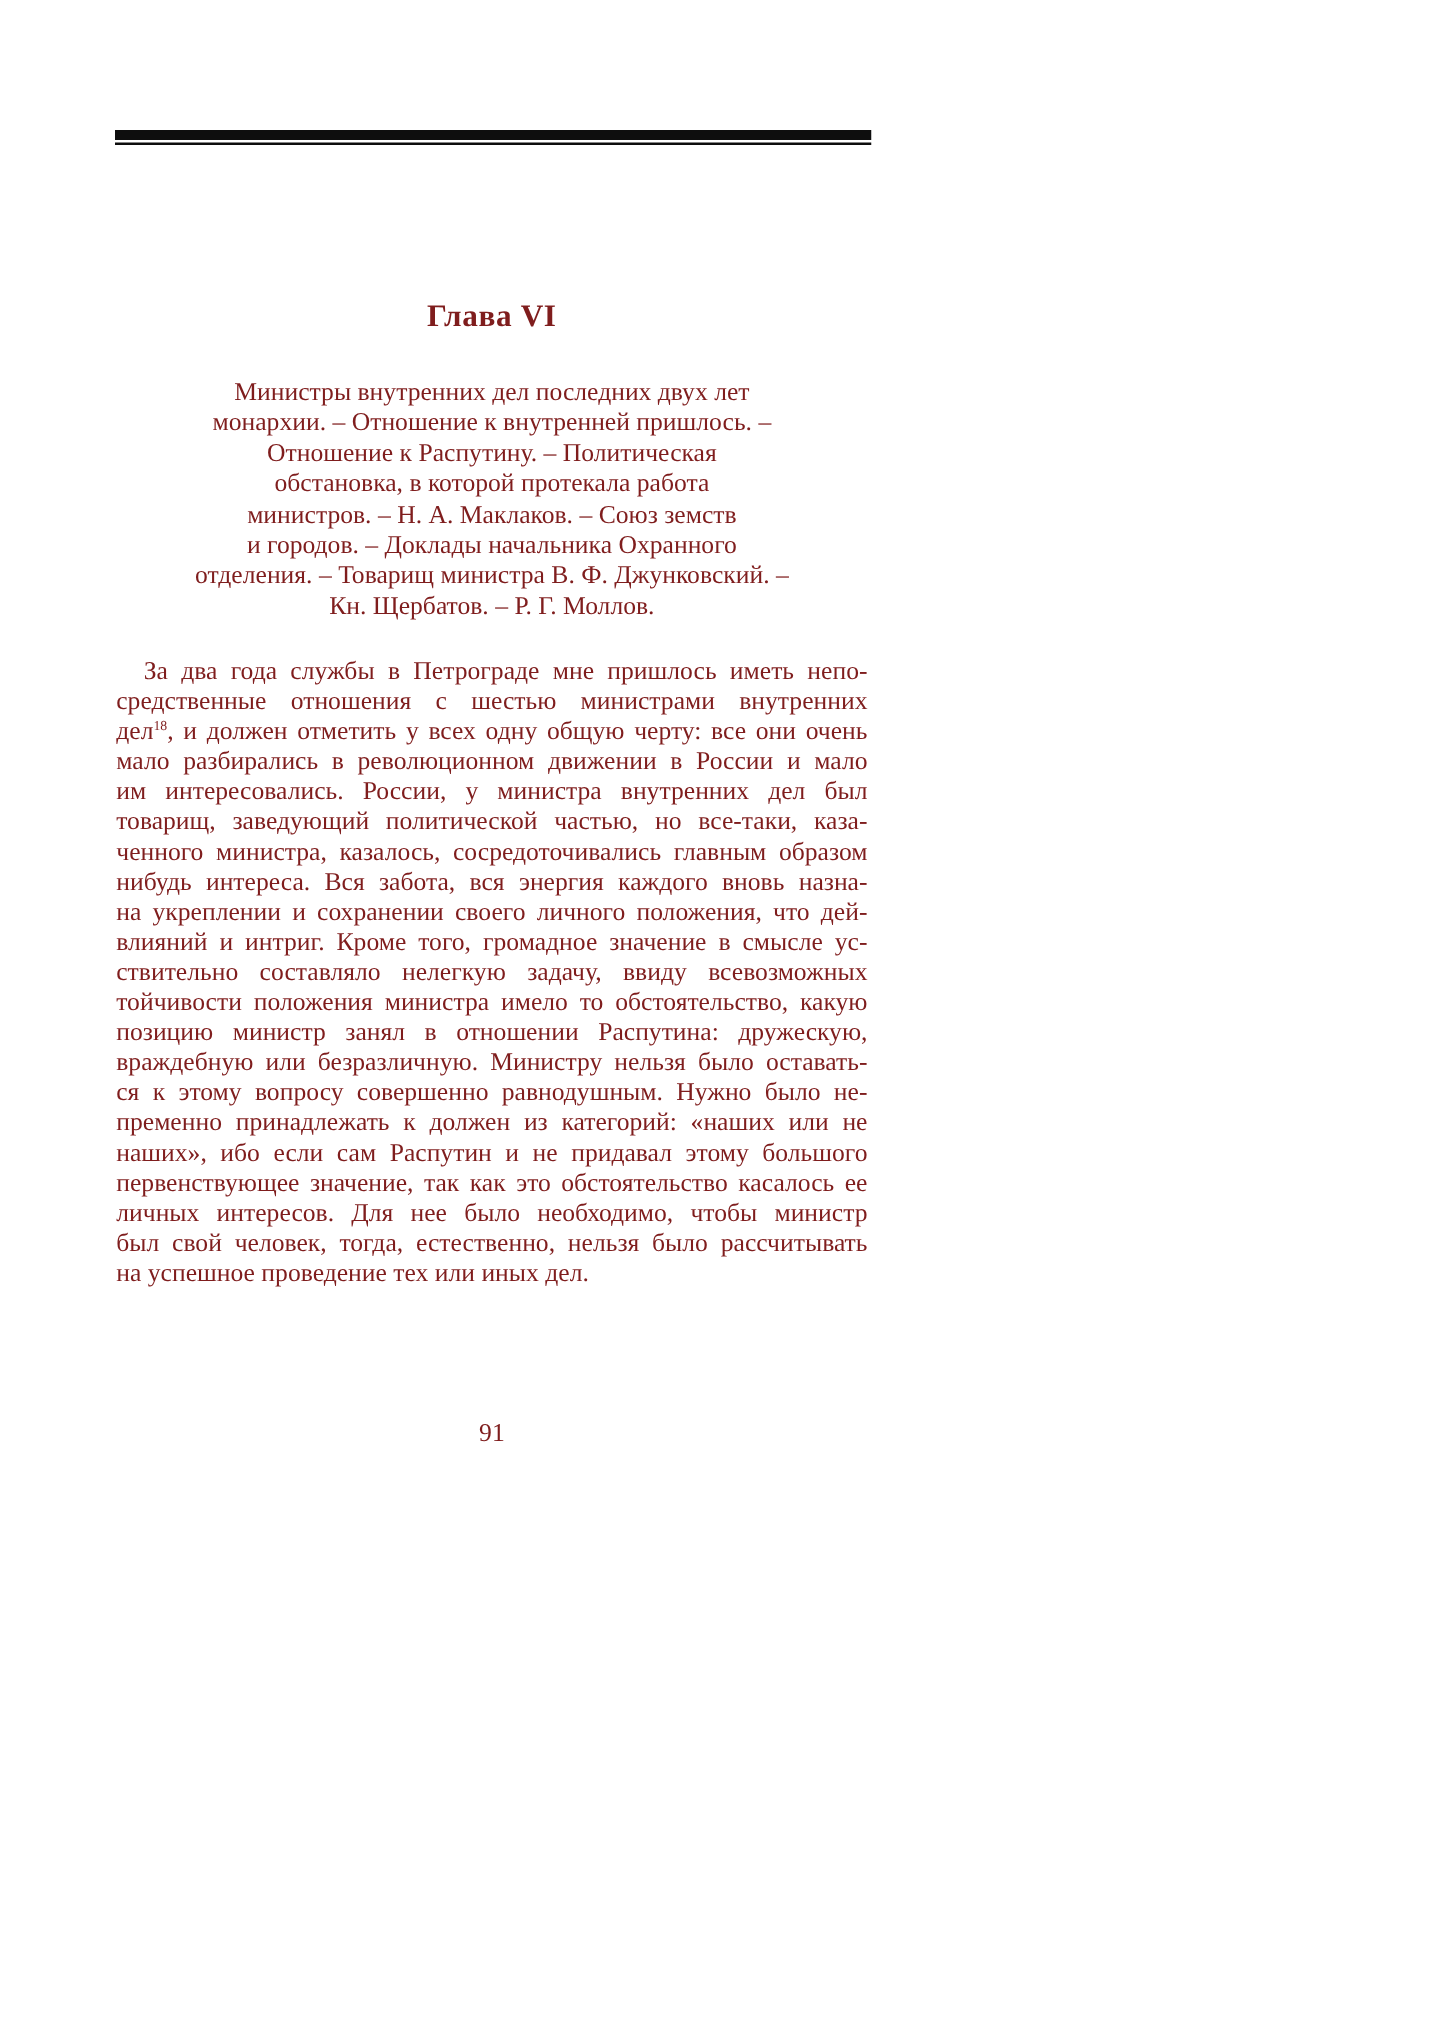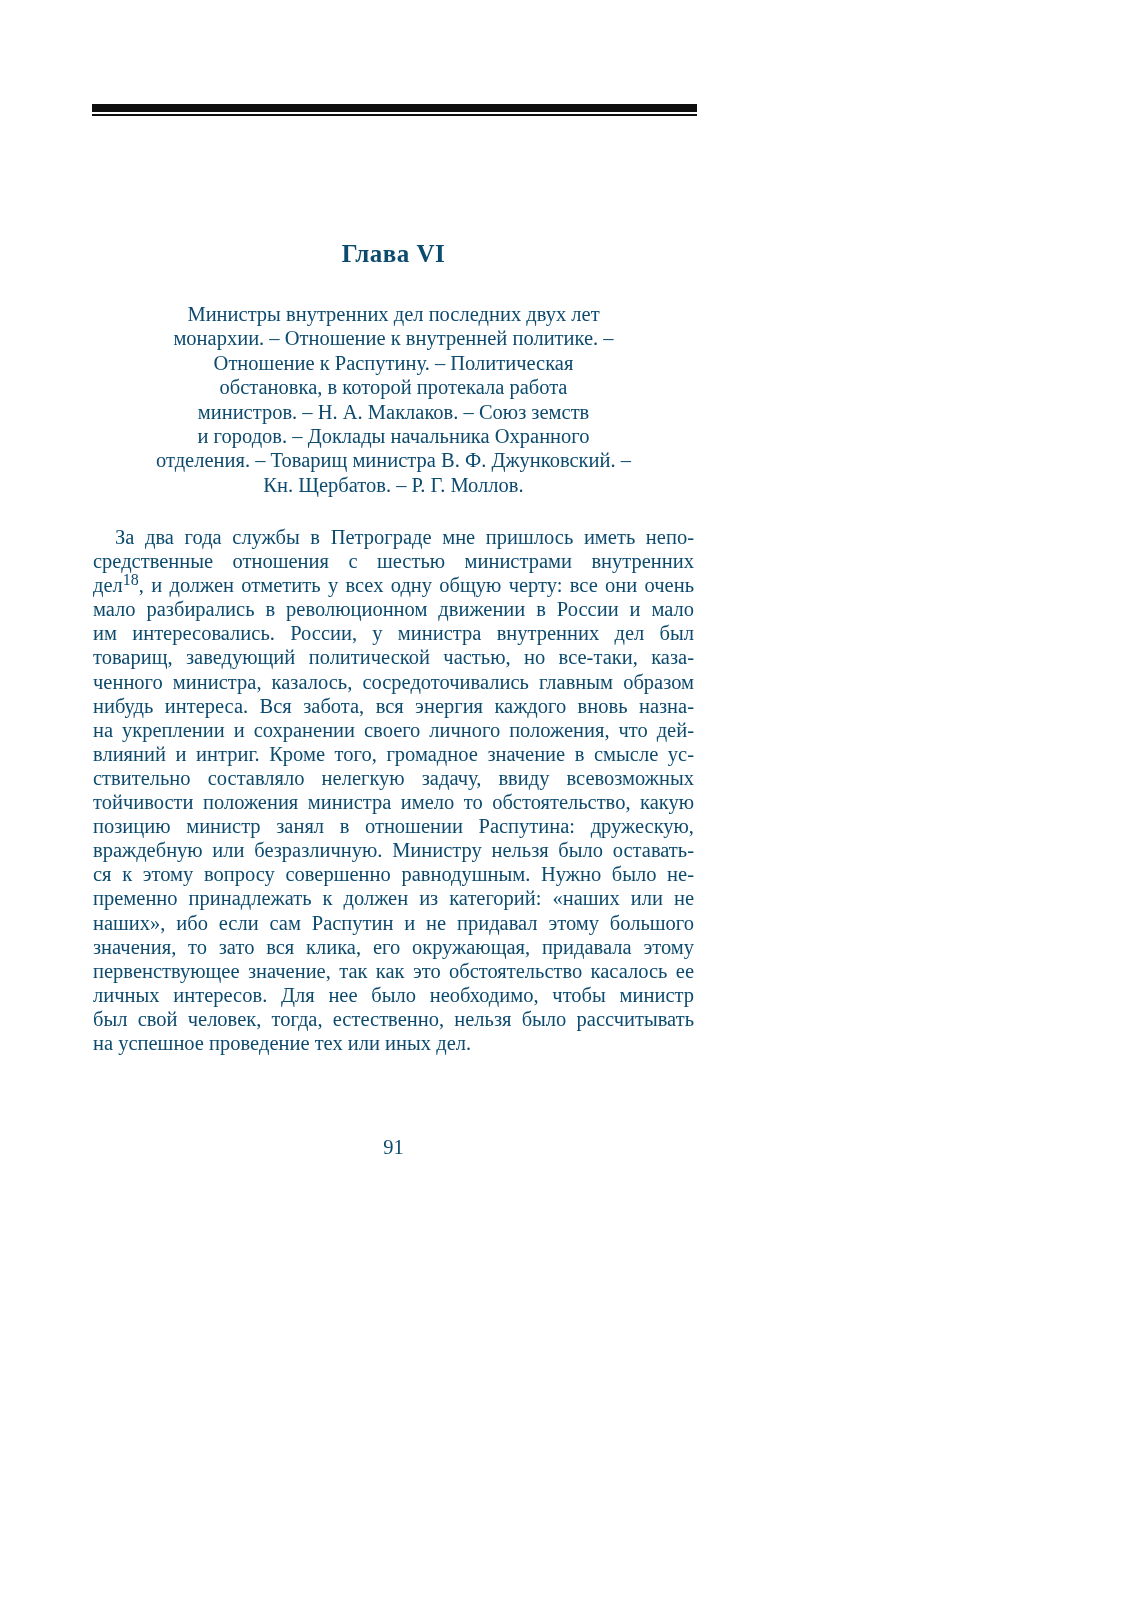--- a/index.html
+++ b/index.html
@@ -7,21 +7,21 @@
     padding: 0;
     background: #e8e8e8;
   }
   .page {
     position: relative;
     width: 1146px;
     height: 1621px;
     margin: 0 auto;
     background: #ffffff;
     font-family: "Liberation Serif", "DejaVu Serif", serif;
-    color: #0c4a6e;
+    color: #7f1d1d;
     overflow: hidden;
   }
   .top-rule {
     position: absolute;
     left: 92px;
     top: 104px;
     width: 605px;
     height: 2px;
     box-sizing: content-box;
     background: #ffffff;
@@ -64,21 +64,21 @@
     font-size: 20.5px;
     line-height: 24.1px;
   }
   .bline {
     text-align: justify;
     text-align-last: justify;
   }
   .bline.indent { text-indent: 22px; }
   .bline.final  { text-align-last: left; }
   sup.fnref {
-    font-size: 16px;
+    font-size: 11px;
     line-height: 0;
     vertical-align: 7px;
     letter-spacing: 0;
   }
   .pagenum {
     position: absolute;
     top: 1096px;
     left: 0;
     width: 100%;
     text-align: center;
@@ -92,21 +92,21 @@
 <div class="page">
 
   <div class="top-rule"></div>
 
   <div class="column">
 
     <h1 class="chapter-title">Глава VI</h1>
 
     <div class="summary">
       <div class="sline">Министры внутренних дел последних двух лет</div>
-      <div class="sline">монархии. – Отношение к внутренней политике. –</div>
+      <div class="sline">монархии. – Отношение к внутренней пришлось. –</div>
       <div class="sline">Отношение к Распутину. – Политическая</div>
       <div class="sline">обстановка, в которой протекала работа</div>
       <div class="sline">министров. – Н. А. Маклаков. – Союз земств</div>
       <div class="sline">и городов. – Доклады начальника Охранного</div>
       <div class="sline">отделения. – Товарищ министра В. Ф. Джунковский. –</div>
       <div class="sline">Кн. Щербатов. – Р. Г. Моллов.</div>
     </div>
 
     <div class="bodytext">
       <div class="bline indent">За два года службы в Петрограде мне пришлось иметь непо-</div>
@@ -119,21 +119,20 @@
       <div class="bline">нибудь интереса. Вся забота, вся энергия каждого вновь назна-</div>
       <div class="bline">на укреплении и сохранении своего личного положения, что дей-</div>
       <div class="bline">влияний и интриг. Кроме того, громадное значение в смысле ус-</div>
       <div class="bline">ствительно составляло нелегкую задачу, ввиду всевозможных</div>
       <div class="bline">тойчивости положения министра имело то обстоятельство, какую</div>
       <div class="bline">позицию министр занял в отношении Распутина: дружескую,</div>
       <div class="bline">враждебную или безразличную. Министру нельзя было оставать-</div>
       <div class="bline">ся к этому вопросу совершенно равнодушным. Нужно было не-</div>
       <div class="bline">пременно принадлежать к должен из категорий: «наших или не</div>
       <div class="bline">наших», ибо если сам Распутин и не придавал этому большого</div>
-      <div class="bline">значения, то зато вся клика, его окружающая, придавала этому</div>
       <div class="bline">первенствующее значение, так как это обстоятельство касалось ее</div>
       <div class="bline">личных интересов. Для нее было необходимо, чтобы министр</div>
       <div class="bline">был свой человек, тогда, естественно, нельзя было рассчитывать</div>
       <div class="bline final">на успешное проведение тех или иных дел.</div>
     </div>
 
     <div class="pagenum">91</div>
 
   </div>
 </div>

